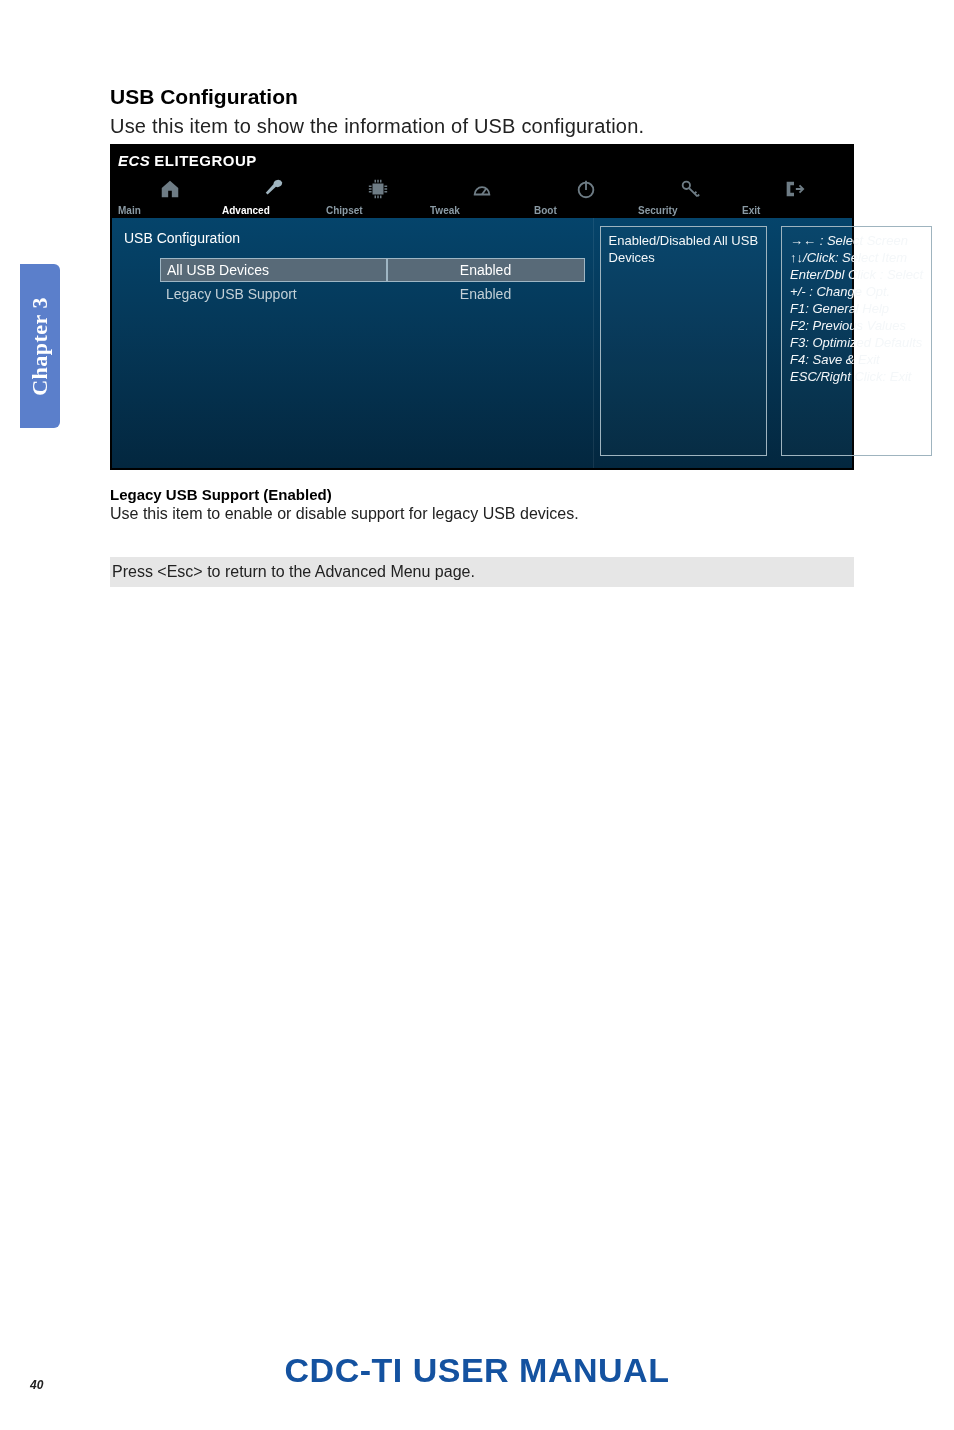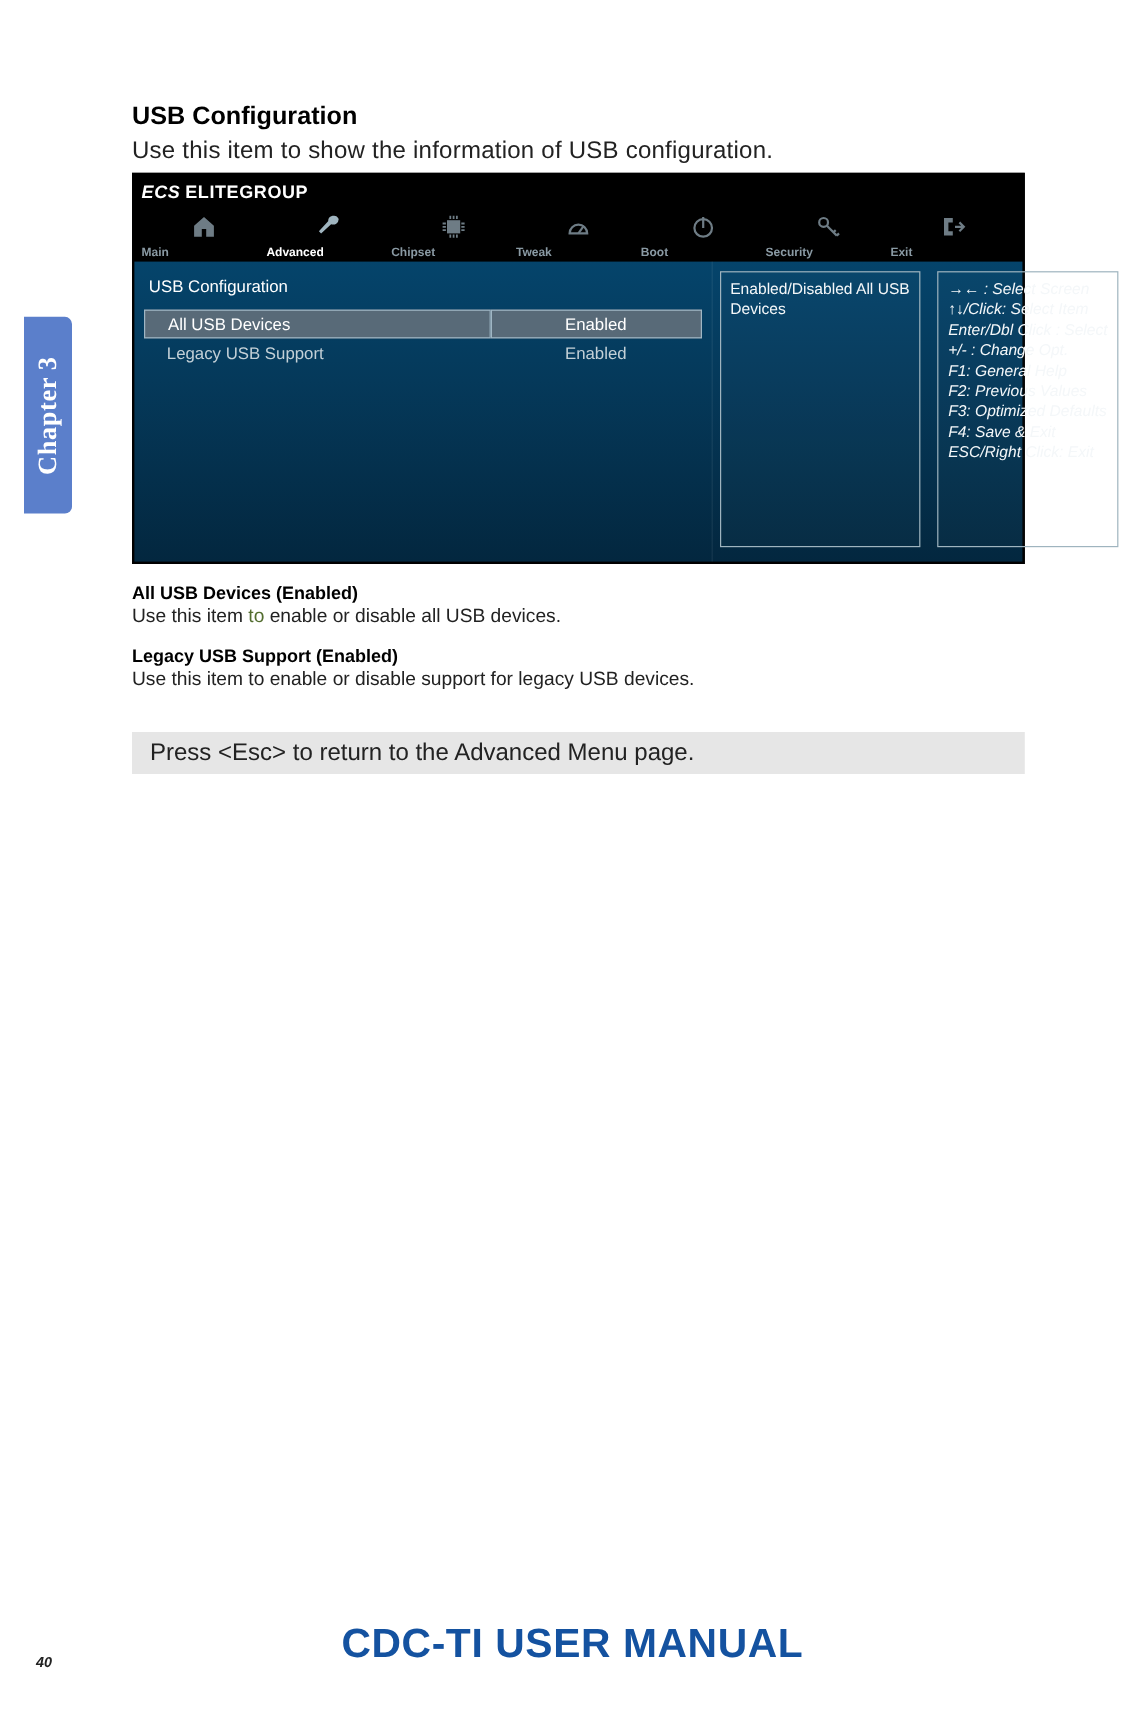--- a/index.html
+++ b/index.html
@@ -142,26 +142,27 @@
     margin-top:10px;
   }
   .row{
     display:flex;
     align-items:center;
     margin-bottom:0px;
     font-size:14px;
   }
   .row-label{
     flex:1;
-    padding:3px 19px;
+    padding:3px 6px;
+    margin-left:40px;
   }
   .row-value{
     flex:0 0 150px;
     text-align:center;
-    padding:3px 12px;
+    padding:3px 23px;
     border:1px solid transparent;
   }
   .row.selected .row-label{
     background:#586a78;
     border:1px solid #9fb6c4;
   }
   .row.selected .row-value{
     background:#586a78;
     border:1px solid #9fb6c4;
   }
@@ -180,22 +181,22 @@
   .item-desc{
     margin:0;
     font-size:16px;
     color:#222;
   }
   .item-desc .to-anchor{ color:var(--link-green); text-decoration:none; }
 
   .note-bar{
     margin-top:34px;
     background:#e6e6e6;
-    padding:6px 15px;
-    font-size:20px;
+    padding:6px 2px;
+    font-size:16px;
     color:#222;
   }
 
   
   .chapter-tab{
     position:absolute;
     left:20px;
     top:264px;
     width:40px;
     height:164px;
@@ -357,26 +358,20 @@
             <span class="nav-line">F1: General Help</span>
             <span class="nav-line">F2: Previous Values</span>
             <span class="nav-line">F3: Optimized Defaults</span>
             <span class="nav-line">F4: Save &amp; Exit</span>
             <span class="nav-line">ESC/Right Click: Exit</span>
           </div>
         </div>
       </div>
     </div>
 
-    <div>
-      <p class="item-heading">All USB Devices (Enabled)</p>
-      <p class="item-desc">
-        <span>Use this item </span><a class="to-anchor" href="#">to</a><span> enable or disable all USB devices.</span>
-      </p>
-    </div>
 
     <div>
       <p class="item-heading">Legacy USB Support (Enabled)</p>
       <p class="item-desc">
         <span>Use this item to enable or disable support for legacy USB devices.</span>
       </p>
     </div>
 
     <div class="note-bar">
       <span>Press &lt;Esc&gt; to return to the Advanced Menu page.</span>

